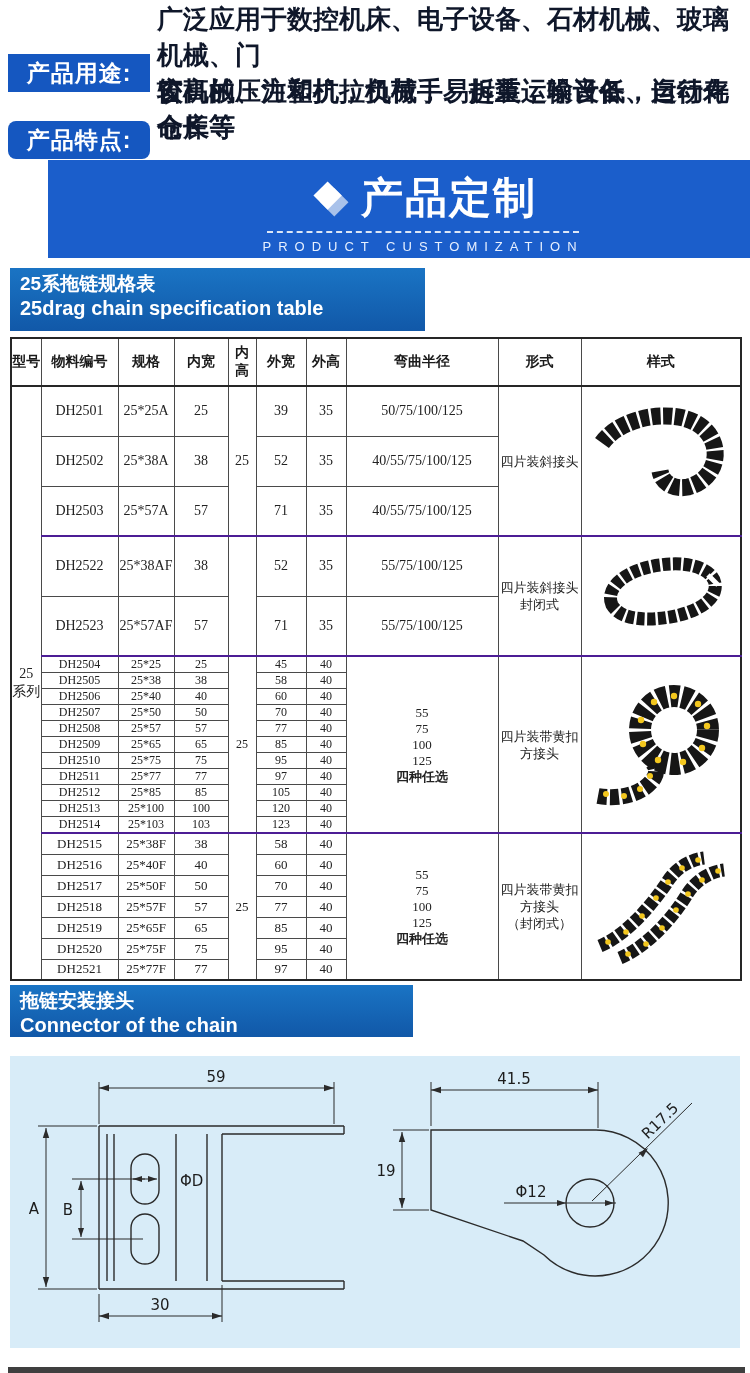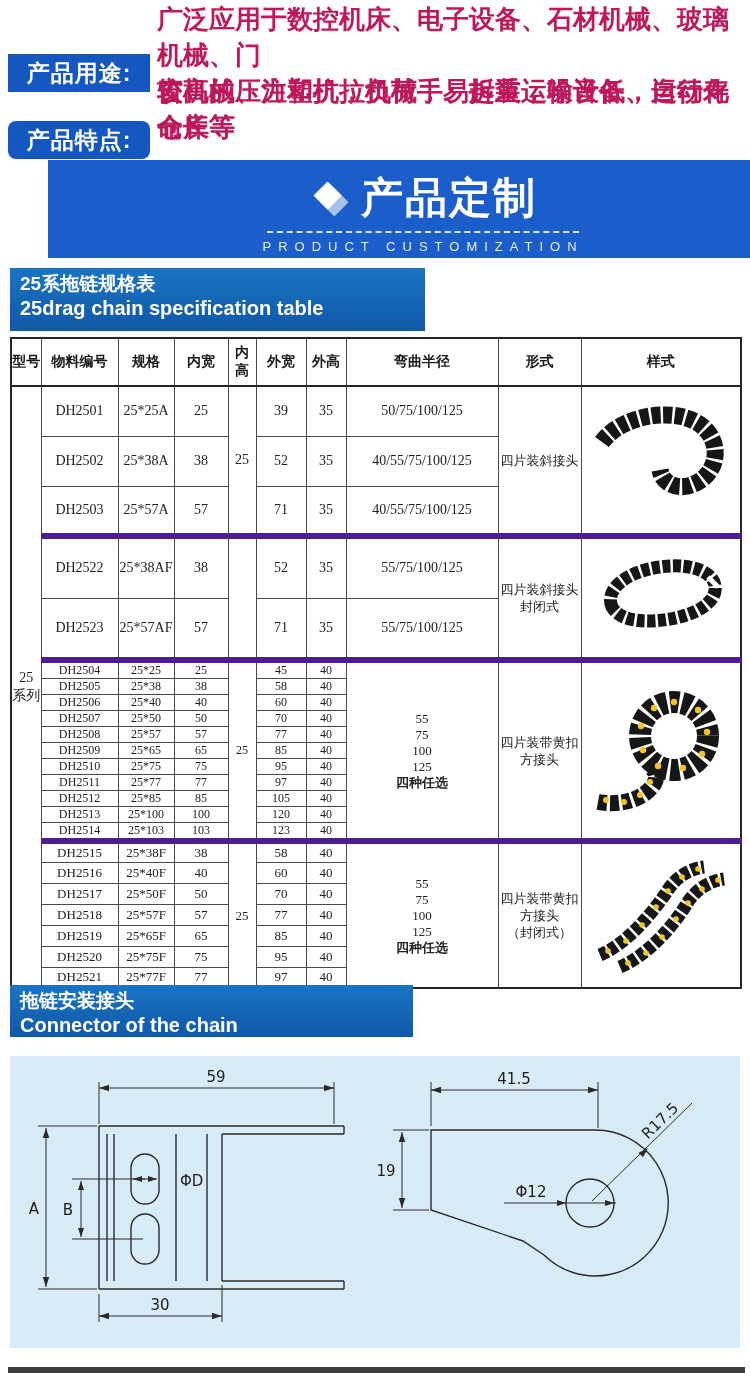--- a/index.html
+++ b/index.html
@@ -2,21 +2,21 @@
 <html><head>
 <meta charset="utf-8">
 <style>
   * { margin:0; padding:0; box-sizing:border-box; }
   body { background:#fff; font-family:"Liberation Sans", sans-serif; }
   .page { position:relative; width:750px; height:1373px; background:#fff; overflow:hidden; }
 
   
   .badge { position:absolute; left:8px; width:142px; height:38px; background:#1557c0; color:#fff;
            font-size:23px; font-weight:bold; display:flex; align-items:center; justify-content:center; letter-spacing:1px;margin-top:48px; }
-  .intro-text { position:absolute; left:157px; width:592px; font-size:26px; font-weight:bold; color:#be185d; line-height:36px; }
+  .intro-text { position:absolute; left:157px; width:592px; font-size:26px; font-weight:bold; color:#0f172a; line-height:36px; }
 
   
   .banner { position:absolute; left:0; top:160px; width:750px; height:98px; background:#1b5ecb; color:#fff; text-align:center;margin-left:48px; }
   .banner-title-row { display:flex; align-items:center; justify-content:center; gap:10px; padding-top:10px; }
   .banner-title { font-size:42px; font-weight:bold; letter-spacing:2px; }
   .banner-dash { width:312px; border-top:2px dashed rgba(255,255,255,.85); margin:5px auto 6px auto; }
   .banner-sub { font-size:13px; letter-spacing:7px; color:#e8f1ff; }
 
   
   .sec-header { position:absolute; background:linear-gradient(180deg,#1a74c4,#1158a8); color:#fff; padding:3px 0 0 10px; }
@@ -29,21 +29,21 @@
   .tbl-wrap { position:absolute; left:10px; top:337px; }
   table { border-collapse:collapse; table-layout:fixed; width:730px; font-family:"Liberation Serif", serif; color:#222; }
   th, td { border:1px solid #4a4a4a; text-align:center; vertical-align:middle; padding:0; font-weight:normal; }
   table { border:2px solid #262626; }
   thead tr { height:48px; border-bottom:2px solid #262626; }
   th { font-size:14px; font-weight:bold; font-family:"Liberation Sans", sans-serif; color:#1a1a1a; }
   .h1 { height:50px; font-size:14px; }
   .h2 { height:60px; font-size:14px; }
   .h3 { height:16px; font-size:12px;padding-left:33px; }
   .h4 { height:21px; font-size:13px; }
-  tr.gs td { border-top:6px solid #4c1d95; }
+  tr.gs td { border-top:2px solid #4c1d95; }
   td.form { font-family:"Liberation Sans", sans-serif; font-size:13px; line-height:17px; }
   td.radius-m { font-size:13px; line-height:16px; }
   td.photo { padding:2px; }
   .series-cell span { display:block; font-size:14px; line-height:18px; }
 
   
   .panel { position:absolute; left:10px; top:1056px; width:730px; height:292px; background:#d8ecf8; }
   .panel svg text { font-family:"DejaVu Sans", sans-serif; font-size:15px; fill:#1c1c1c; }
   .dwg { position:absolute; top:2px; }
   #dwg-left { left:14px; }

